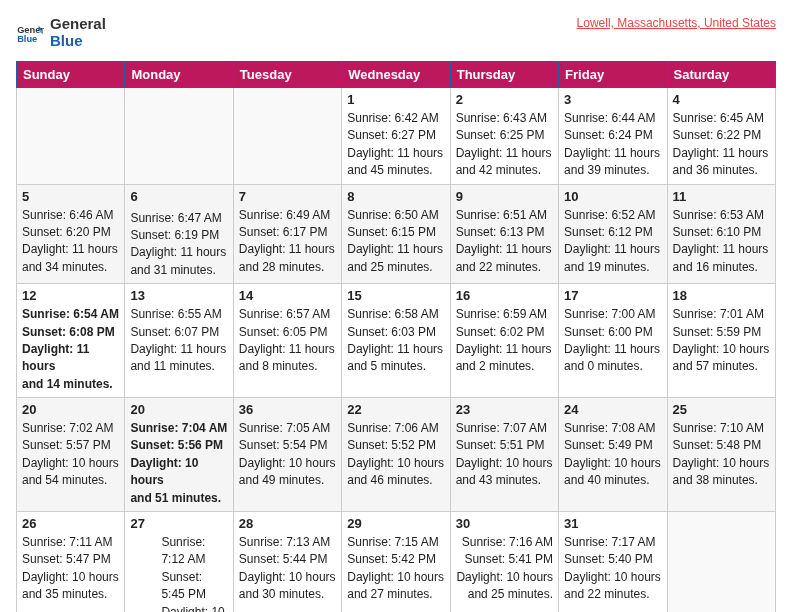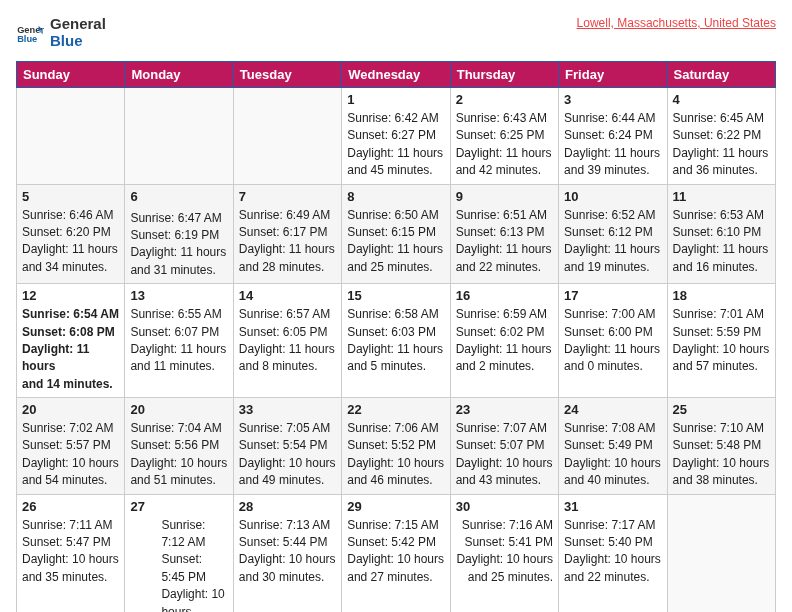--- a/index.html
+++ b/index.html
@@ -252,43 +252,43 @@
       <tr>
         <td>
           <div class="day-number">20</div>
           <div class="day-info" style="white-space: pre-line;">Sunrise: 7:02 AM
 Sunset: 5:57 PM
 Daylight: 10 hours
 and 54 minutes.</div>
         </td>
         <td>
           <div class="day-number">20</div>
-          <div class="day-info" style="white-space: pre-line;">Sunrise: 7:04 AM
+          <div class="day-info" style="white-space: pre-line; font-weight: bold;">Sunrise: 7:04 AM
 Sunset: 5:56 PM
 Daylight: 10 hours
 and 51 minutes.</div>
         </td>
         <td>
-          <div class="day-number">33</div>
+          <div class="day-number">36</div>
           <div class="day-info" style="white-space: pre-line;">Sunrise: 7:05 AM
 Sunset: 5:54 PM
 Daylight: 10 hours
 and 49 minutes.</div>
         </td>
         <td>
           <div class="day-number">22</div>
           <div class="day-info" style="white-space: pre-line;">Sunrise: 7:06 AM
 Sunset: 5:52 PM
 Daylight: 10 hours
 and 46 minutes.</div>
         </td>
         <td>
           <div class="day-number">23</div>
           <div class="day-info" style="white-space: pre-line;">Sunrise: 7:07 AM
-Sunset: 5:07 PM
+Sunset: 5:51 PM
 Daylight: 10 hours
 and 43 minutes.</div>
         </td>
         <td>
           <div class="day-number">24</div>
           <div class="day-info" style="white-space: pre-line;">Sunrise: 7:08 AM
 Sunset: 5:49 PM
 Daylight: 10 hours
 and 40 minutes.</div>
         </td>

